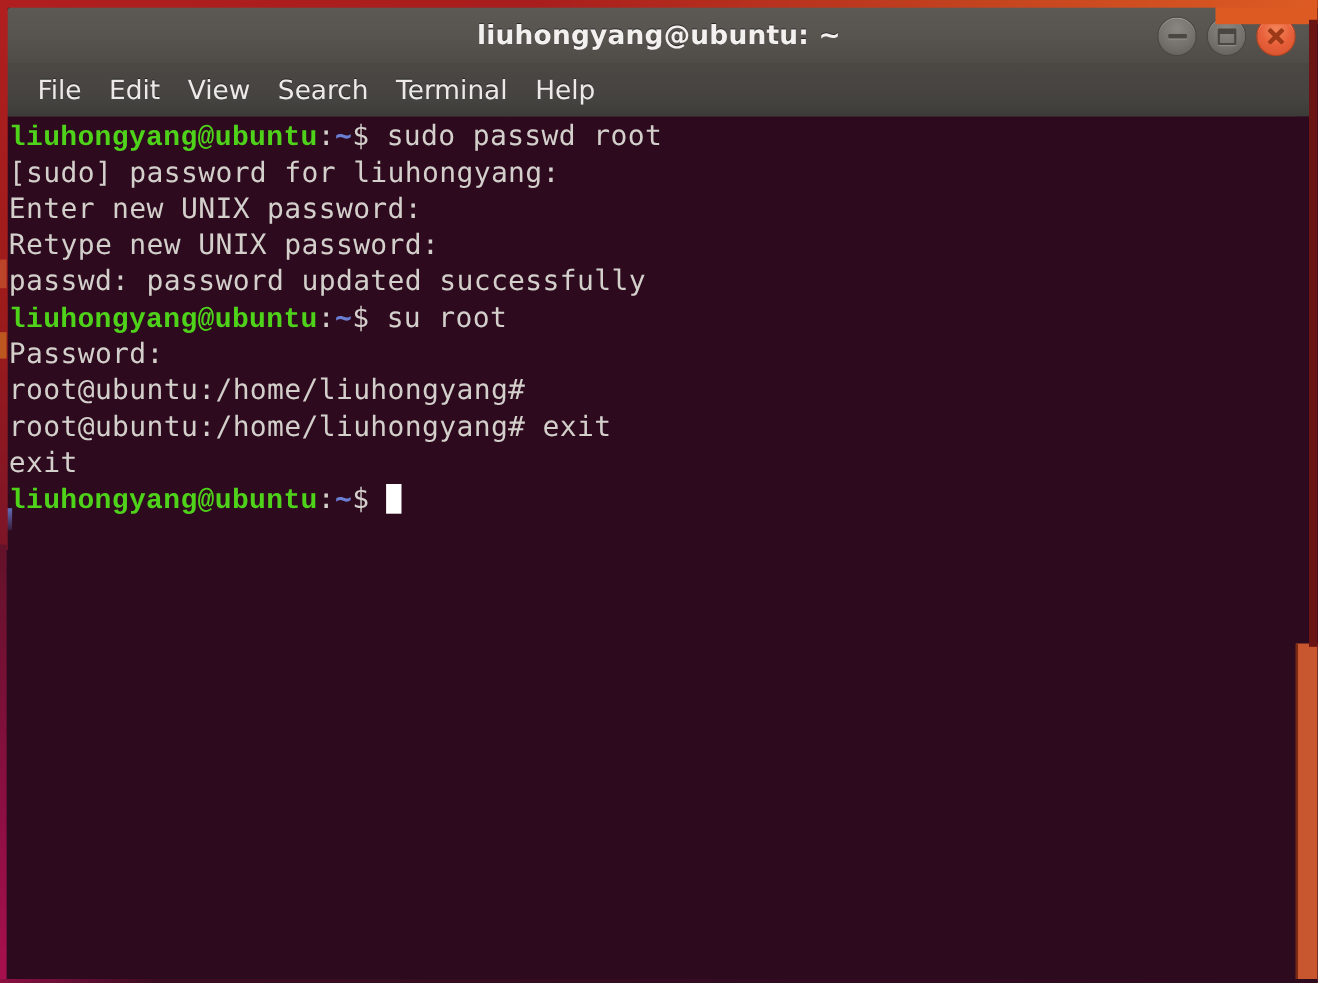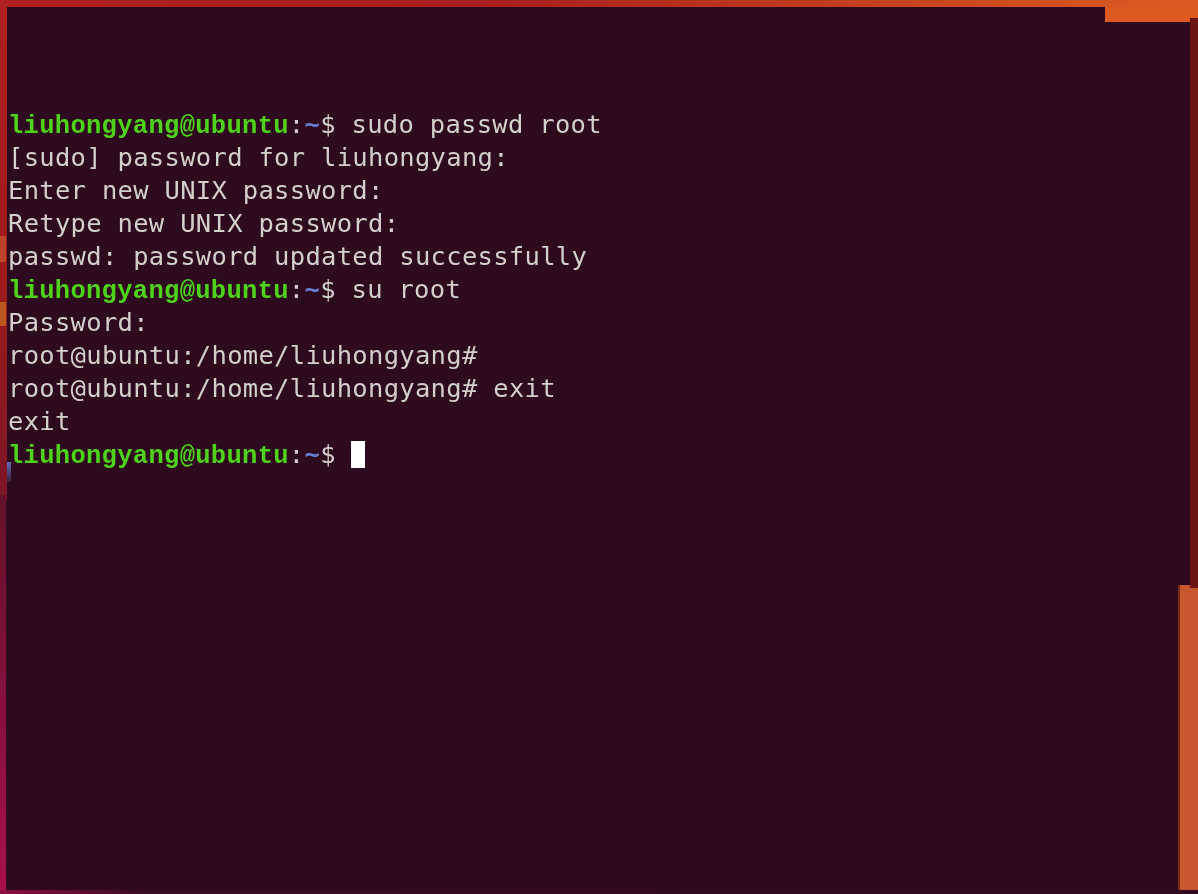--- a/index.html
+++ b/index.html
@@ -253,21 +253,43 @@
 
 <div id="window">
 
   <div class="edge-top"></div>
   <div class="edge-top-right"></div>
   <div class="edge-left-red"></div>
   <div class="edge-left-low"></div>
   <div class="edge-right-dark"></div>
   <div class="edge-bottom"></div>
 
-
+  <div id="titlebar">
+    <div id="title-text">liuhongyang@ubuntu: ~</div>
+    <div id="window-controls">
+      <div class="wbtn gray">
+        <div class="glyph-min"></div>
+      </div>
+      <div class="wbtn gray">
+        <div class="glyph-max"></div>
+      </div>
+      <div class="wbtn close">
+        <div class="glyph-close"></div>
+      </div>
+    </div>
+  </div>
+
+  <div id="menubar">
+    <div class="menu-item">File</div>
+    <div class="menu-item">Edit</div>
+    <div class="menu-item">View</div>
+    <div class="menu-item">Search</div>
+    <div class="menu-item">Terminal</div>
+    <div class="menu-item">Help</div>
+  </div>
 
   <div id="terminal">
     <div id="term-lines"><div class="tline"><span class="seg-green">liuhongyang@ubuntu</span><span class="seg-white">:</span><span class="seg-blue">~</span><span class="seg-white">$ </span><span class="seg-white">sudo passwd root</span></div><div class="tline"><span class="seg-white">[sudo] password for liuhongyang:</span></div><div class="tline"><span class="seg-white">Enter new UNIX password:</span></div><div class="tline"><span class="seg-white">Retype new UNIX password:</span></div><div class="tline"><span class="seg-white">passwd: password updated successfully</span></div><div class="tline"><span class="seg-green">liuhongyang@ubuntu</span><span class="seg-white">:</span><span class="seg-blue">~</span><span class="seg-white">$ </span><span class="seg-white">su root</span></div><div class="tline"><span class="seg-white">Password:</span></div><div class="tline"><span class="seg-white">root@ubuntu:/home/liuhongyang# </span></div><div class="tline"><span class="seg-white">root@ubuntu:/home/liuhongyang# </span><span class="seg-white">exit</span></div><div class="tline"><span class="seg-white">exit</span></div><div class="tline"><span class="seg-green">liuhongyang@ubuntu</span><span class="seg-white">:</span><span class="seg-blue">~</span><span class="seg-white">$ </span><span class="cursor"></span></div></div>
   </div>
 
   <div id="scroll-top-dark"></div>
   <div id="scrollbar"></div>
 
   <div class="artifact"></div>
   <div class="artifact2"></div>

